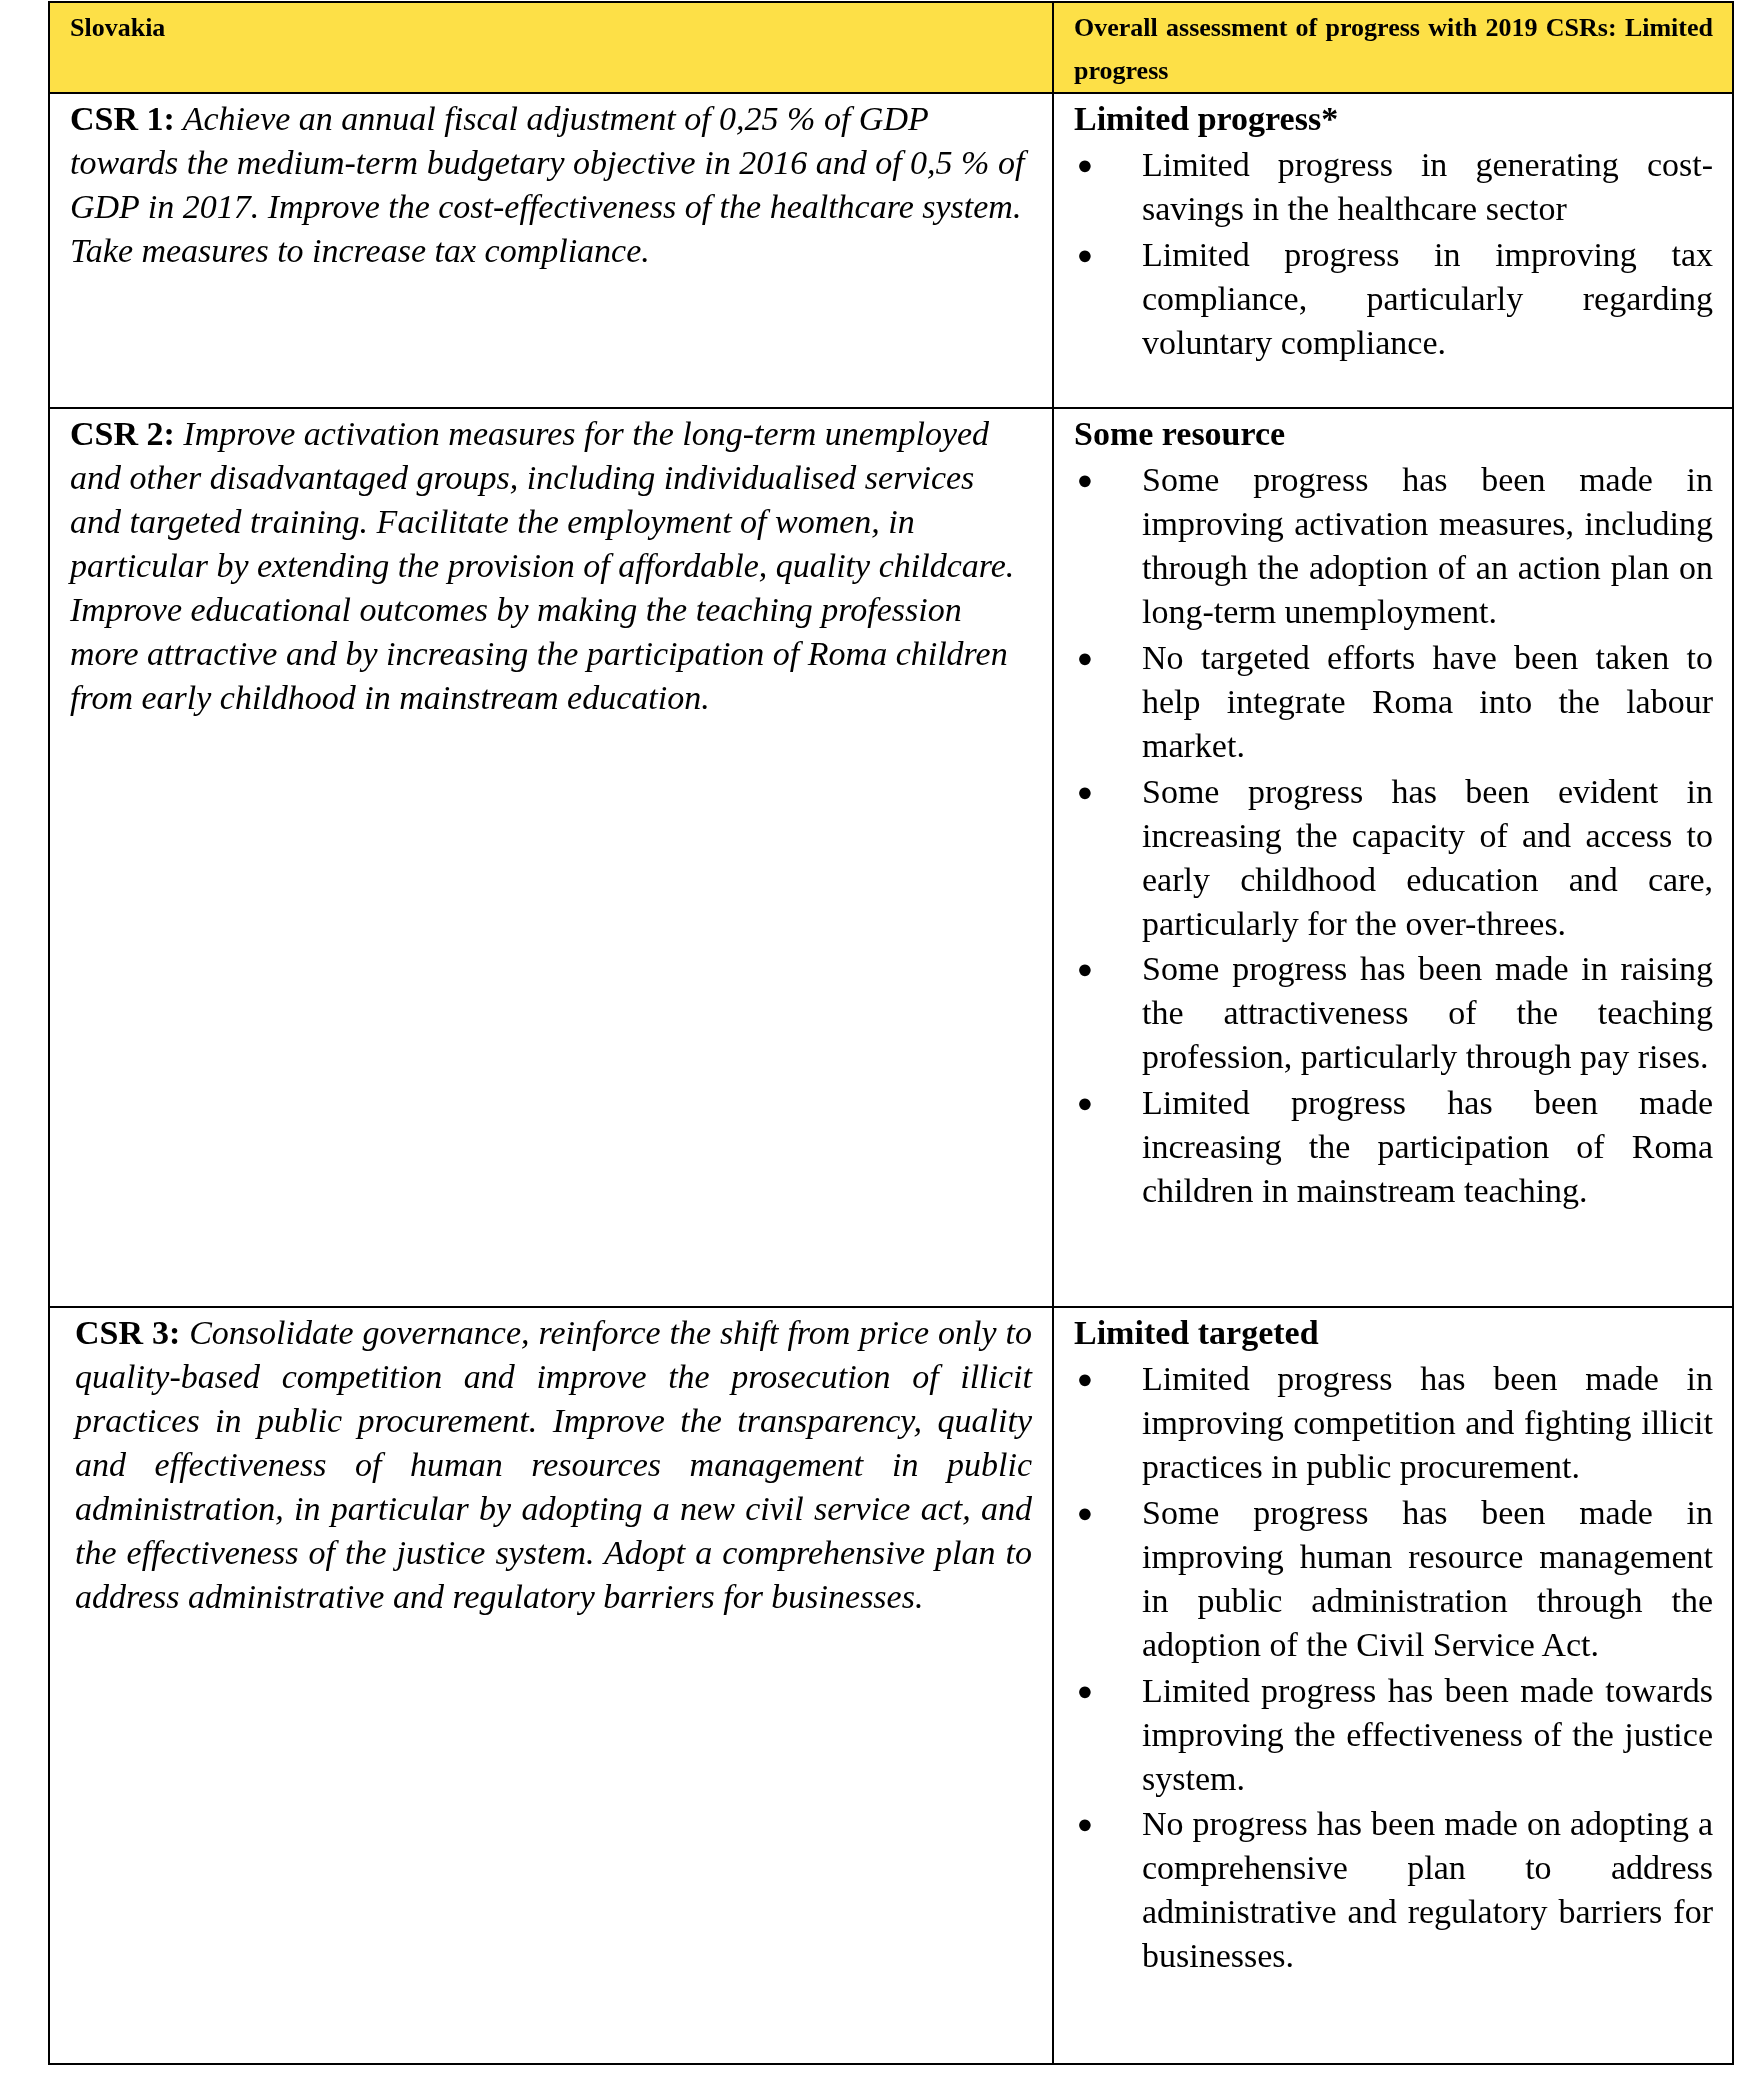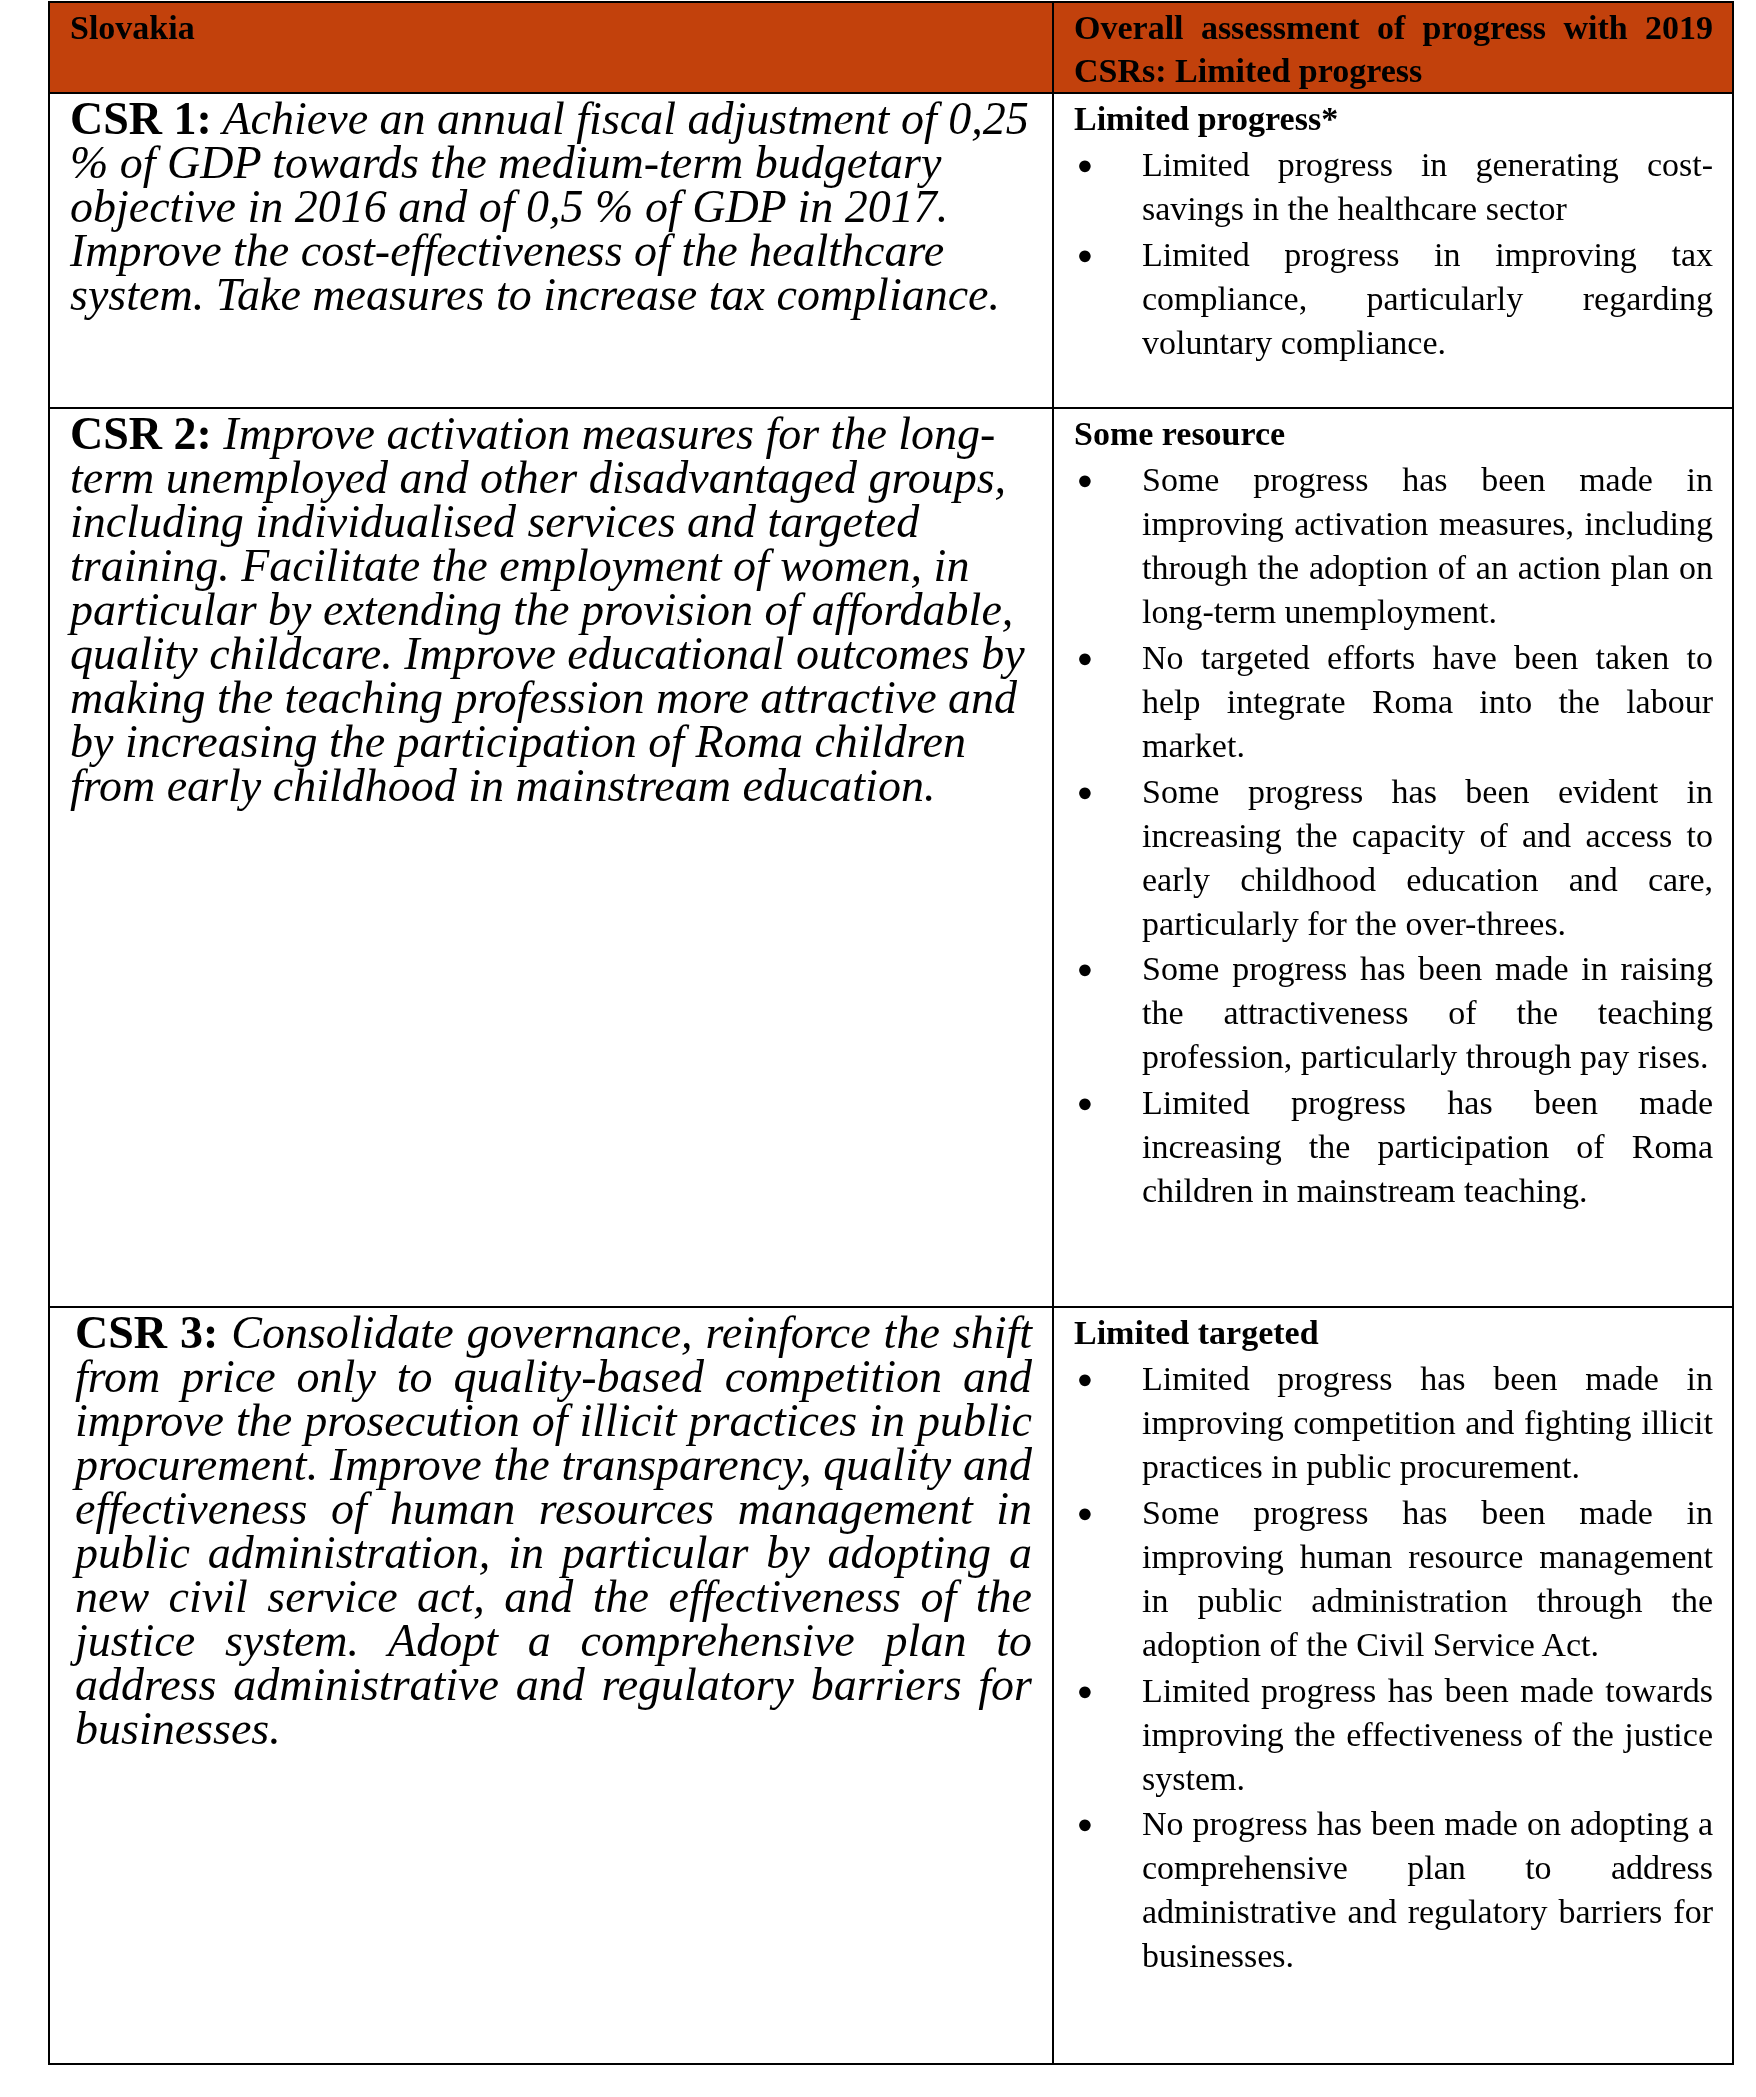--- a/index.html
+++ b/index.html
@@ -26,32 +26,32 @@
     table.csr-table td, table.csr-table th {
       border: 2.3px solid #000;
       vertical-align: top;
       text-align: left;
       padding: 0;
     }
     col.c1 { width: 1004px; }
     col.c2 { width: 680px; }
 
     th {
-      background: #c2410c;
+      background: #fde047;
       font-weight: bold;
-      font-size: 34px;
+      font-size: 26px;
       line-height: 43px;
       height: 87px;
     }
     th .inner { padding: 3.6px 18px 0 20px; }
     th.right .inner { text-align: justify; padding: 3.6px 19px 0 20px; }
 
     .csr-cell .inner {
       padding: 2.7px 20px 0 20px;
-      font-size: 46px;
+      font-size: 34px;
       line-height: 44px;
     }
     .csr-label { font-weight: bold; font-style: normal; }
     .csr-text { font-style: italic; }
     .csr-cell.justify .inner { text-align: justify; padding-left: 25px; }
 
     .assess-cell .inner {
       padding: 2.7px 19px 0 20px;
       font-size: 34px;
       line-height: 44px;

